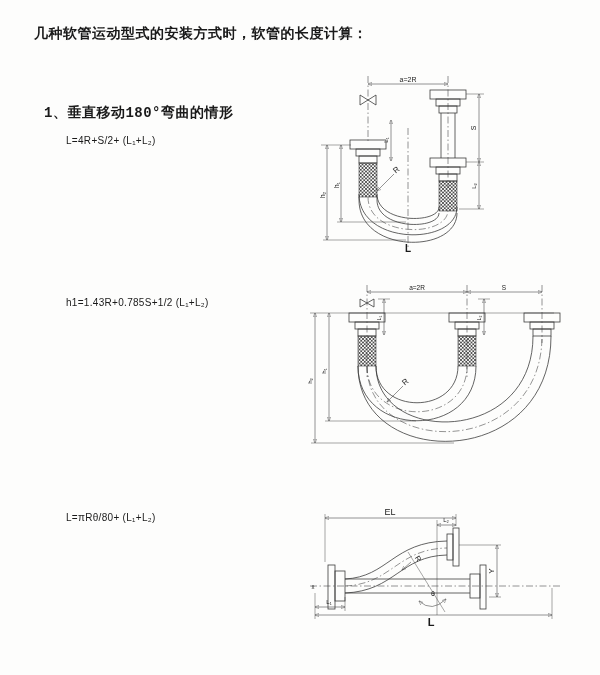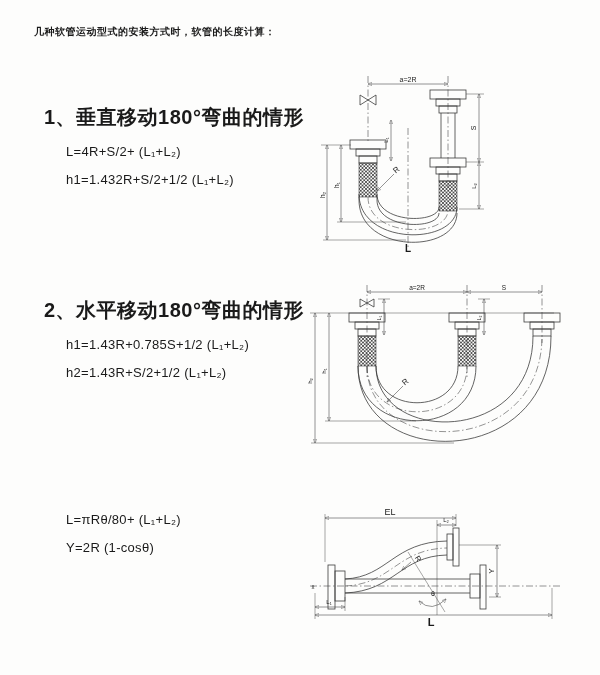--- a/index.html
+++ b/index.html
@@ -1,41 +1,40 @@
 <!DOCTYPE html>
 <html><head>
 <meta charset="utf-8">
 <style>
   html,body{margin:0;padding:0;}
   body{
     width:600px;height:675px;position:relative;background:#fdfdfc;
     font-family:"Liberation Sans","DejaVu Sans",sans-serif;color:#1a1a1a;
     overflow:hidden;
   }
-  .title{position:absolute;left:34px;top:25px;font-size:10px;font-weight:bold;letter-spacing:.5px;}
+  .title{position:absolute;left:34px;top:25px;font-size:14px;font-weight:bold;letter-spacing:.5px;}
   .section{position:absolute;left:44px;}
-  .heading{font-size:20px;font-weight:bold;margin:0 0 13px 0;letter-spacing:.5px;}
-  .formula{font-size:13px;margin:0 0 13px 22px;letter-spacing:.3px;white-space:pre;}
+  .heading{font-size:14px;font-weight:bold;margin:0 0 13px 0;letter-spacing:.5px;font-family:Liberation Mono, monospace;}
+  .formula{font-size:10px;margin:0 0 13px 22px;letter-spacing:.3px;white-space:pre;}
   svg.d{position:absolute;overflow:visible;}
   svg line,svg path,svg rect{stroke:#3c3c3c;fill:none;stroke-width:.8;}
   svg .dim{stroke-width:.55;}
   svg .thin{stroke-width:.45;}
   svg .cl{stroke-width:.55;stroke-dasharray:7 2.5 1.5 2.5;}
   svg .braid{fill:url(#braidP);stroke-width:.6;}
   svg text{fill:#1a1a1a;stroke:none;font-family:"Liberation Sans","DejaVu Sans",sans-serif;}
 </style>
 </head>
 <body>
 
 <div class="title">几种软管运动型式的安装方式时，软管的长度计算：</div>
 
 <div class="section" style="top:104px">
   <div class="heading">1、垂直移动180°弯曲的情形</div>
   <div class="formula">L=4R+S/2+ (L₁+L₂)</div>
-  <div class="formula">h1=1.432R+S/2+1/2 (L₁+L₂)</div>
 </div>
 
 <svg class="d" style="left:303px;top:70px" width="205" height="185" viewBox="0 0 205 185">
   <defs>
     <pattern id="braidP" width="3.5" height="3.5" patternUnits="userSpaceOnUse">
       <path d="M0,3.5 L3.5,0 M0,0 L3.5,3.5" stroke="#767676" stroke-width="0.45"></path>
     </pattern>
     <marker id="arr" viewBox="0 0 10 10" refX="9" refY="5" markerWidth="8" markerHeight="8" orient="auto-start-reverse">
       <path d="M0,1 L10,5 L0,9 z" fill="#333" stroke="none"></path>
     </marker>
@@ -101,23 +100,21 @@
   <text x="35.5" y="115" text-anchor="middle" font-size="6.5" transform="rotate(-90 35.5 115)">h₁</text>
   <text x="21.5" y="125" text-anchor="middle" font-size="6.5" transform="rotate(-90 21.5 125)">h₂</text>
   <text x="84.5" y="70" text-anchor="middle" font-size="6" transform="rotate(-90 84.5 70)">L₁</text>
   <text x="172.5" y="58" text-anchor="middle" font-size="7" transform="rotate(-90 172.5 58)">S</text>
   <text x="172.5" y="116" text-anchor="middle" font-size="6" transform="rotate(-90 172.5 116)">L₂</text>
   <text x="95" y="102" text-anchor="middle" font-size="8" transform="rotate(-40 95 102)">R</text>
   <text x="105" y="182" text-anchor="middle" font-size="10" font-weight="bold">L</text>
 </svg>
 
 <div class="section" style="top:297px">
-  <div class="heading">2、水平移动180°弯曲的情形</div>
   <div class="formula">h1=1.43R+0.785S+1/2 (L₁+L₂)</div>
-  <div class="formula">h2=1.43R+S/2+1/2 (L₁+L₂)</div>
 </div>
 
 <svg class="d" style="left:300px;top:283px" width="262" height="185" viewBox="0 0 262 185">
   <g>
     <line class="cl" x1="67" y1="2" x2="67" y2="96"></line>
     <line class="cl" x1="167" y1="2" x2="167" y2="96"></line>
     <line class="cl" x1="242" y1="2" x2="242" y2="60"></line>
   </g>
 
   <line class="dim" x1="67" y1="9" x2="167" y2="9" marker-start="url(#arr)" marker-end="url(#arr)"></line>
@@ -174,21 +171,20 @@
   <text x="204" y="6.5" text-anchor="middle" font-size="6.5">S</text>
   <text x="26" y="88" text-anchor="middle" font-size="6" transform="rotate(-90 26 88)">h₁</text>
   <text x="12" y="98" text-anchor="middle" font-size="6" transform="rotate(-90 12 98)">h₂</text>
   <text x="81" y="35" text-anchor="middle" font-size="5.5" transform="rotate(-90 81 35)">L₁</text>
   <text x="181" y="35" text-anchor="middle" font-size="5.5" transform="rotate(-90 181 35)">L₂</text>
   <text x="107" y="101" text-anchor="middle" font-size="8" transform="rotate(-40 107 101)">R</text>
 </svg>
 
 <div class="section" style="top:512px">
   <div class="formula">L=πRθ/80+ (L₁+L₂)</div>
-  <div class="formula">Y=2R (1-cosθ)</div>
 </div>
 
 <svg class="d" style="left:298px;top:504px" width="295" height="152" viewBox="0 0 295 152">
   <line class="cl" x1="12" y1="82" x2="262" y2="82"></line>
 
   <g>
     <rect x="30" y="61" width="7" height="44"></rect>
     <rect x="37" y="67" width="10" height="30"></rect>
   </g>
   <g>

